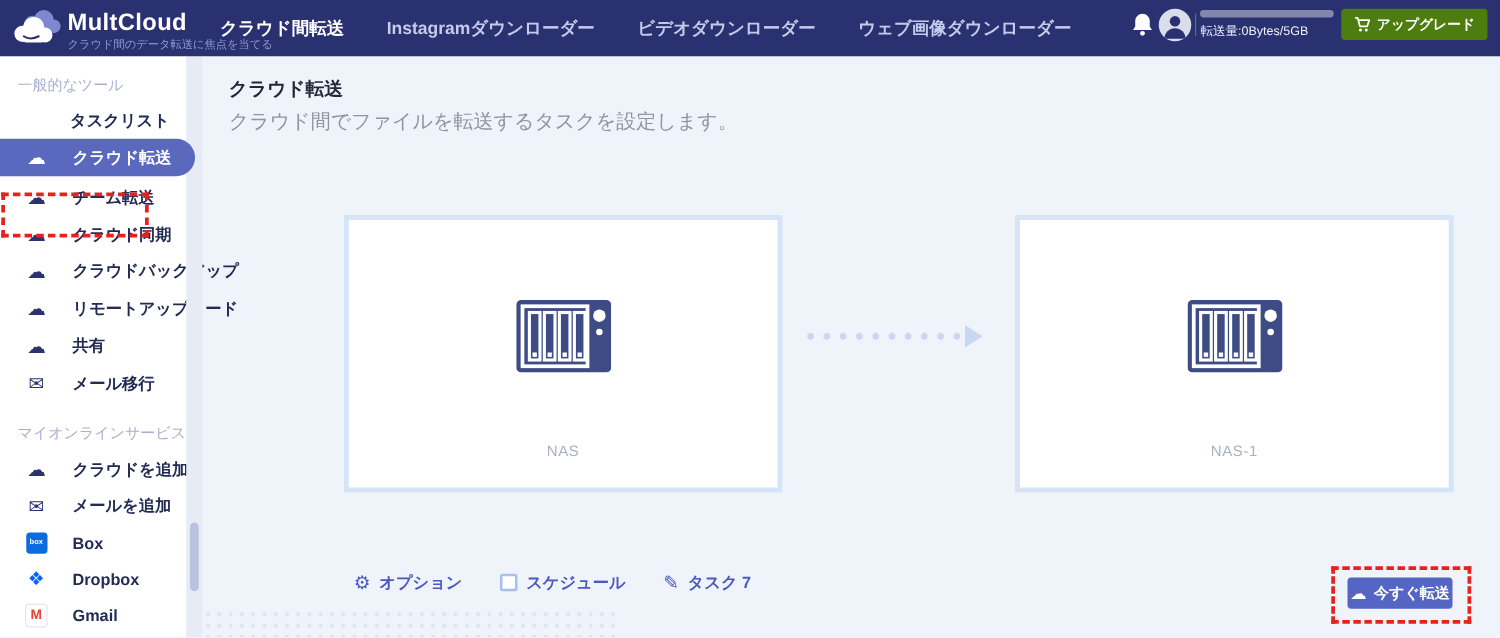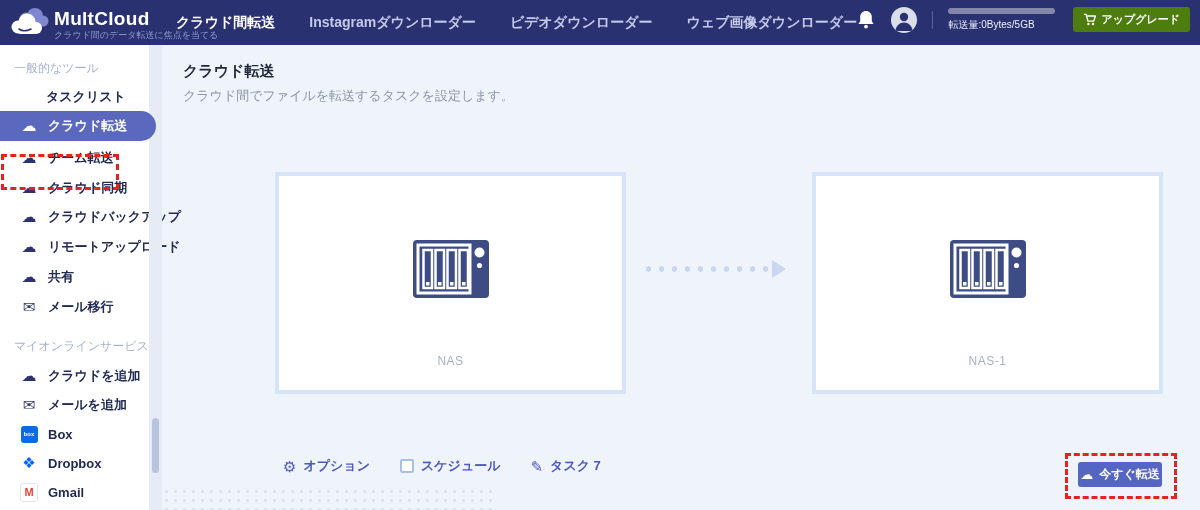--- a/index.html
+++ b/index.html
@@ -11,56 +11,56 @@
   
   .header{position:absolute;top:0;left:0;width:1200px;height:45px;background:#2a3170;z-index:30;}
   .logo-wrap{position:absolute;left:8px;top:6px;display:flex;align-items:flex-start;}
   .logo-svg{width:42px;height:33px;}
   .brand-col{margin-left:4px;}
   .brand{color:#fff;font-size:19px;font-weight:bold;letter-spacing:.3px;line-height:21px;margin-top:2px;}
   .tagline{color:#8f99d4;font-size:9px;line-height:10px;margin-top:1px;white-space:nowrap;}
   .nav{position:absolute;left:176px;top:0;height:45px;display:flex;align-items:center;gap:34px;}
   .nav-item{font-size:14px;font-weight:bold;color:#c4cae9;cursor:pointer;white-space:nowrap;}
   .nav-item.active{color:#ffffff;}
-  .header-right{position:absolute;right:10px;top:0;height:39px;display:flex;align-items:center;gap:15px;}
+  .header-right{position:absolute;right:10px;top:0;height:39px;display:flex;align-items:center;gap:3px;}
   .bell-btn{width:20px;height:22px;display:flex;align-items:center;justify-content:center;cursor:pointer;}
   .avatar{width:26px;height:26px;border-radius:50%;background:#dadeea;display:flex;align-items:center;justify-content:center;cursor:pointer;overflow:hidden;}
   .hdr-divider{width:1px;height:18px;background:rgba(255,255,255,.25);}
   .usage{display:flex;flex-direction:column;justify-content:center;width:110px;}
   .usage-bar{width:107px;height:6px;border-radius:3px;background:rgba(255,255,255,.42);margin-bottom:4px;}
   .usage-label{color:#eef0fa;font-size:10px;white-space:nowrap;}
   .upgrade-btn{display:flex;align-items:center;gap:5px;background:#4d7c0f;color:#fff;
     font-size:11px;font-weight:bold;padding:5px 10px;border-radius:3px;cursor:pointer;white-space:nowrap;}
   
   .sidebar{position:absolute;top:45px;left:0;width:162px;height:465px;background:#ffffff;z-index:20;}
   .scroll-track{position:absolute;top:0;right:0;width:13px;height:100%;background:#e6ebf6;}
   .scroll-thumb{position:absolute;top:373px;right:3px;width:7px;height:55px;border-radius:4px;background:#b8c3de;cursor:pointer;}
   .s-section{position:absolute;left:14px;font-size:12px;color:#a8b2cf;white-space:nowrap;}
   .srow{position:absolute;left:0;width:150px;height:30px;display:flex;align-items:center;cursor:pointer;}
   .sicon{width:18px;margin-left:20px;display:flex;align-items:center;justify-content:center;
     font-size:15px;color:#2a3370;flex:none;}
-  .slabel{margin-left:10px;font-size:13px;color:#222b54;font-weight:600;white-space:nowrap;}
+  .slabel{margin-left:20px;font-size:13px;color:#222b54;font-weight:600;white-space:nowrap;}
   .active-pill{position:absolute;left:0;top:66px;width:156px;height:30px;background:#5a68bd;
     border-radius:0 15px 15px 0;display:flex;align-items:center;cursor:pointer;z-index:1;}
   .active-pill .sicon{color:#ffffff;}
   .active-pill .slabel{color:#ffffff;}
   .grid-icon{display:grid;grid-template-columns:7px 7px;grid-template-rows:7px 7px;gap:2px;width:16px;height:16px;}
   .grid-icon i{background:#2a3370;border-radius:1.5px;}
   .brand-box{width:17px;height:17px;border-radius:3px;background:#0a6ce0;color:#fff;
     font-size:6px;font-weight:bold;display:flex;align-items:center;justify-content:center;}
   .dropbox-glyph{color:#0062ff;font-size:15px;}
   .brand-gmail{width:17px;height:17px;border-radius:3px;background:#fff;border:1px solid #e4e6ee;
     color:#e94335;font-size:11px;font-weight:bold;display:flex;align-items:center;justify-content:center;}
   
   .red-dash{position:absolute;border:3px dashed #e7221c;z-index:25;pointer-events:none;}
   .dash-sidebar{left:1px;top:109px;width:112px;height:30px;}
   
   .main{position:absolute;top:45px;left:162px;width:1038px;height:465px;background:#eff3fa;}
   .page-title{position:absolute;left:21px;top:17px;font-size:15px;font-weight:bold;color:#23293a;}
-  .page-subtitle{position:absolute;left:21px;top:42px;font-size:13px;color:#8d95a4;}
+  .page-subtitle{position:absolute;left:21px;top:42px;font-size:16px;color:#8d95a4;}
   .cloud-card{position:absolute;top:127px;width:351px;height:222px;background:#ffffff;
     border:4px solid #d5e4f6;box-sizing:border-box;cursor:pointer;}
   .card-from{left:113px;}
   .card-to{left:650px;}
   .nas-svg{position:absolute;left:50%;top:64px;transform:translateX(-50%);}
   .card-label{position:absolute;left:0;top:178px;width:100%;text-align:center;
     font-size:12px;color:#a9b1c1;letter-spacing:.5px;}
   .arrow-wrap{position:absolute;left:480px;top:215px;display:flex;align-items:center;}
   .arrow-dots{width:128px;height:12px;
     background-image:radial-gradient(circle,#c9d7f0 2.5px,transparent 2.9px);

